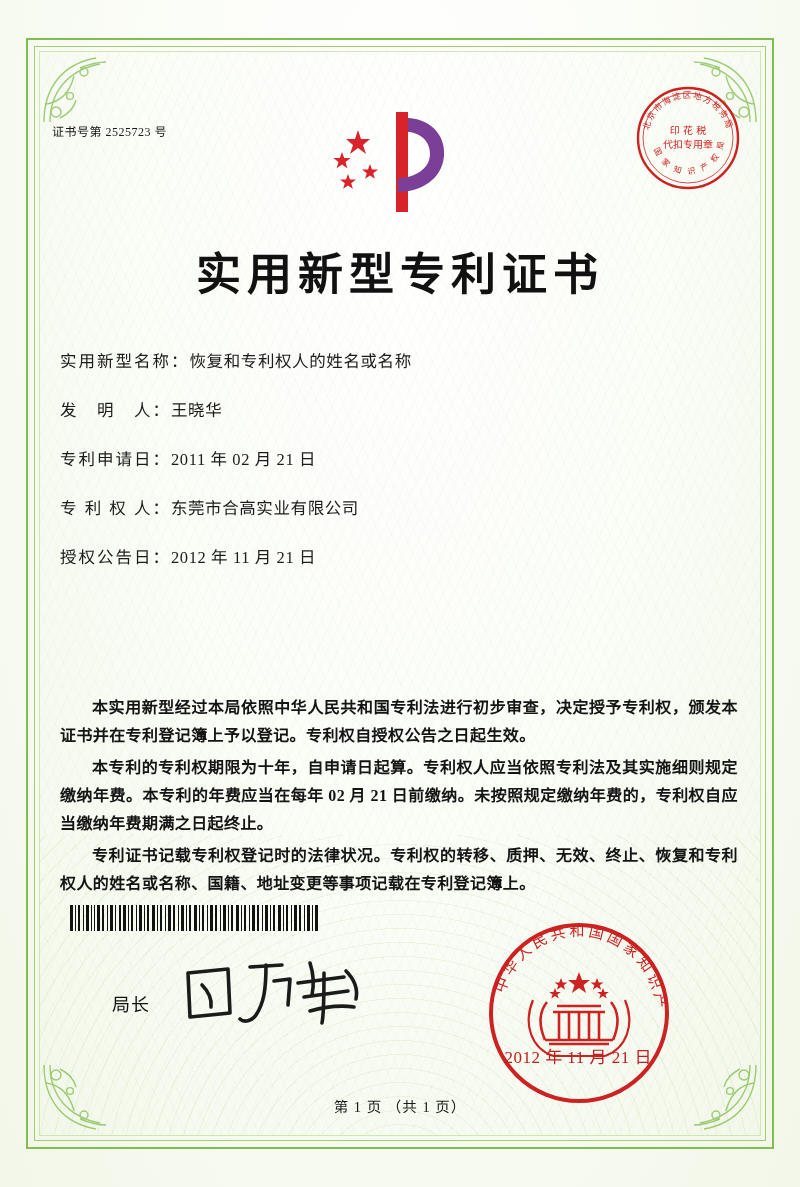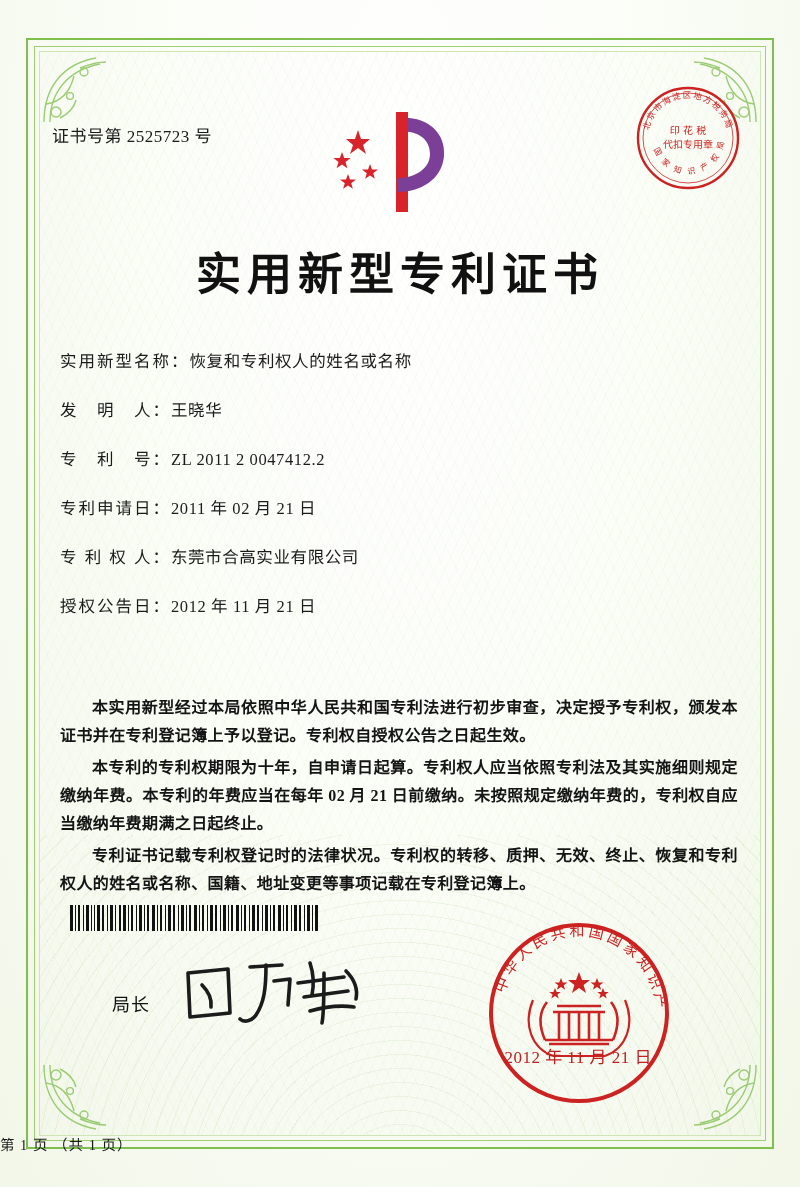--- a/index.html
+++ b/index.html
@@ -48,21 +48,21 @@
     position:absolute;width:86px;height:74px;pointer-events:none;opacity:.85;
   }
   .corner.tl{left:40px;top:52px;}
   .corner.tr{right:40px;top:52px;transform:scaleX(-1);}
   .corner.bl{left:40px;bottom:52px;transform:scaleY(-1);}
   .corner.br{right:40px;bottom:52px;transform:scale(-1,-1);}
 
   
   .cert-no{
     position:absolute;left:52px;top:122px;
-    font-size:17px;color:#1a1a1a;letter-spacing:.5px;
+    font-size:12px;color:#1a1a1a;letter-spacing:.5px;
   }
   .logo{
     position:absolute;left:322px;top:108px;width:130px;height:110px;
   }
   .title{
     position:absolute;left:0;right:0;top:238px;
     text-align:center;
     font-size:45px;font-weight:bold;letter-spacing:6px;color:#111;
     font-family:"DejaVu Serif","Liberation Serif",serif;
   }
@@ -97,22 +97,22 @@
   }
   .seal-main{
     position:absolute;right:126px;top:918px;width:190px;height:190px;
   }
   .seal-date{
     position:absolute;right:148px;top:1043px;
     font-size:17px;color:#c01f1f;letter-spacing:.5px;
     font-family:"Liberation Serif",serif;
   }
   .page-num{
-    position:absolute;left:0;right:0;top:1095px;text-align:left;
-    font-size:14.5px;color:#1a1a1a;letter-spacing:1px;margin-top:38px;
+    position:absolute;left:0;right:0;top:1095px;text-align:center;
+    font-size:14.5px;color:#1a1a1a;letter-spacing:1px;
   }
 </style>
 </head>
 <body>
 
 <div class="page">
 
   <div class="frame-outer"></div>
   <div class="frame-inner"></div>
   <div class="frame-thin"></div>
@@ -212,23 +212,20 @@
   </div>
 
   <div class="title">实用新型专利证书</div>
 
   <div class="fields">
     <div class="field">
       <span class="lbl">实用新型名称：</span><span>恢复和专利权人的姓名或名称</span>
     </div>
     <div class="field">
       <span class="lbl">发　明　人：</span><span>王晓华</span>
-    </div>
-    <div class="field">
-      <span class="lbl">专　利　号：</span><span>ZL 2011 2 0047412.2</span>
     </div>
     <div class="field">
       <span class="lbl">专利申请日：</span><span>2011 年 02 月 21 日</span>
     </div>
     <div class="field">
       <span class="lbl">专 利 权 人：</span><span>东莞市合高实业有限公司</span>
     </div>
     <div class="field">
       <span class="lbl">授权公告日：</span><span>2012 年 11 月 21 日</span>
     </div>

